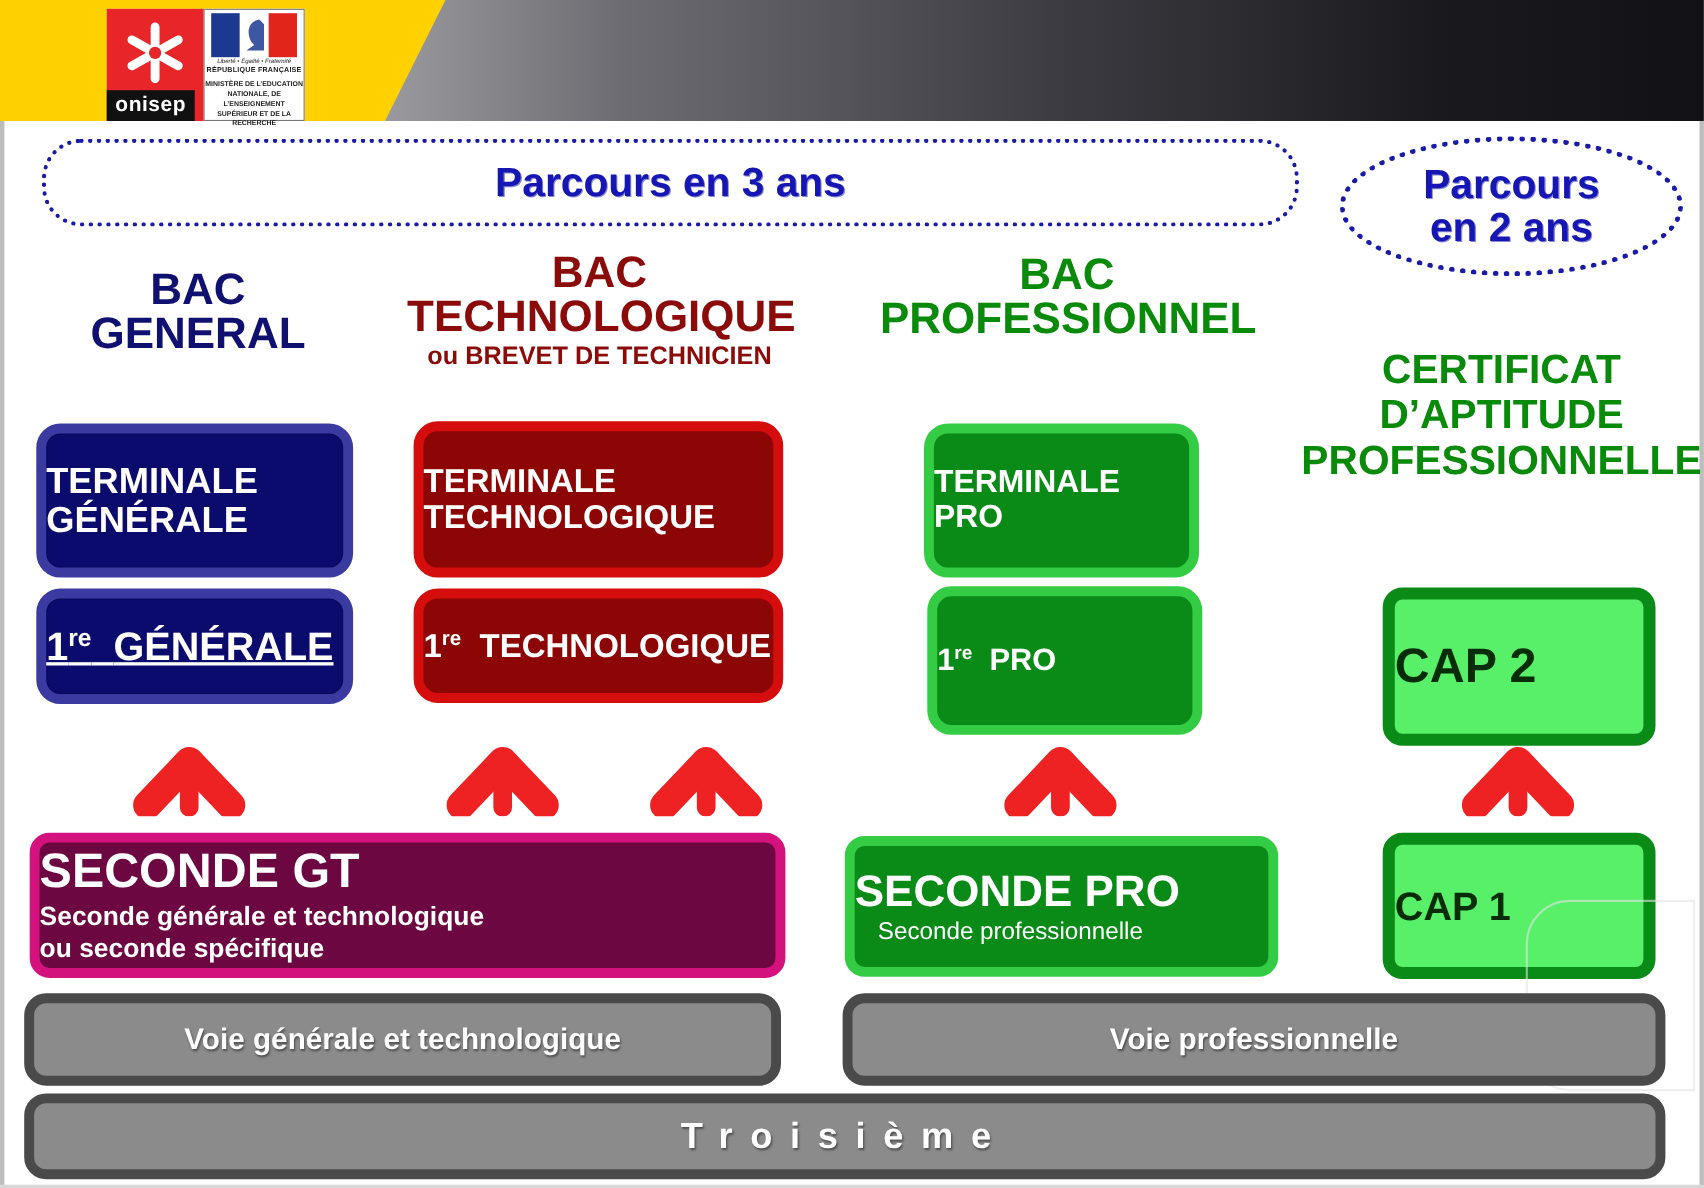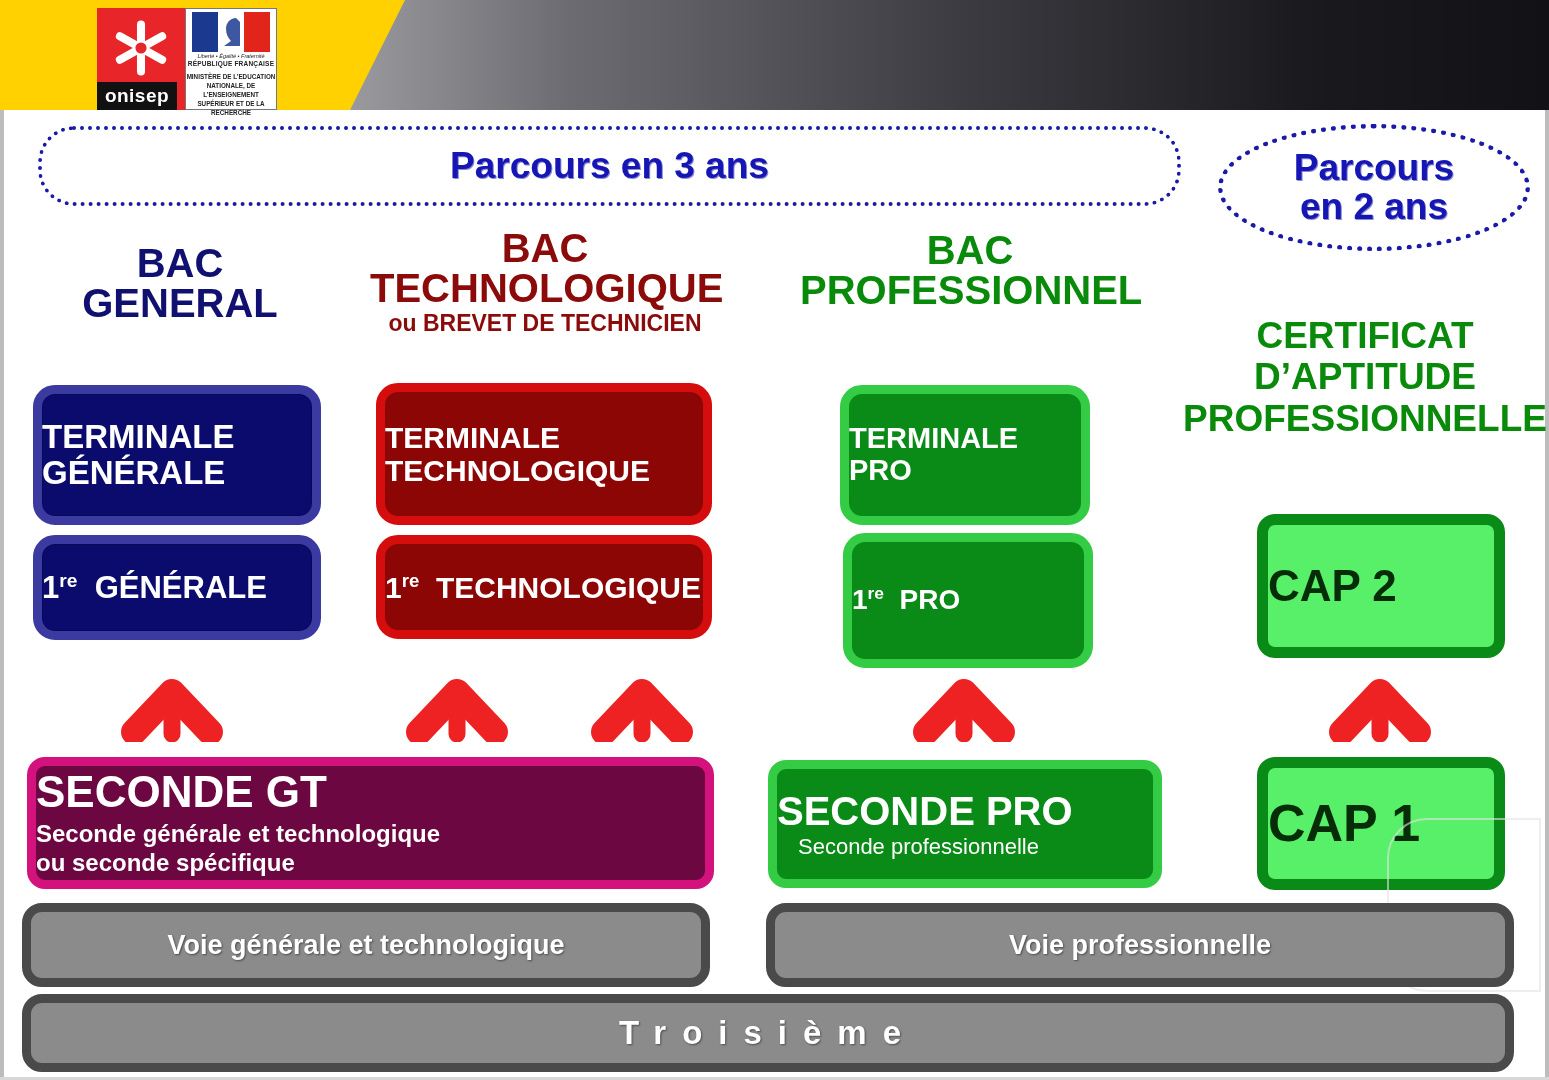--- a/index.html
+++ b/index.html
@@ -74,27 +74,27 @@
   .b-red{background:#8c0606;border:9px solid #d60d0d;border-radius:22px;}
   .b-green{background:#0a8a17;border:9px solid #33cc44;border-radius:22px;}
   .b-cap{background:#58ef69;border:11px solid #0a8a17;border-radius:18px;color:#062d08;}
   .b-gt{background:#6d0741;border:9px solid #d4127e;border-radius:18px;}
   .b-spro{background:#0a8a17;border:9px solid #33cc44;border-radius:18px;}
 
   
   .p-tg   {left:33px;  top:385px; width:288px;height:140px;font-size:33px;}
   .p-tt   {left:376px; top:383px; width:336px;height:142px;font-size:30px;}
   .p-tp   {left:840px; top:385px; width:250px;height:140px;font-size:29px;}
-  .p-1g   {left:33px;  top:535px; width:288px;height:105px;font-size:31px;}
+  .p-1g   {left:33px;  top:535px; width:288px;height:105px;font-size:36px;text-decoration:underline;}
   .p-1t   {left:376px; top:535px; width:336px;height:104px;font-size:30px;}
   .p-1p   {left:843px; top:533px; width:250px;height:135px;font-size:28px;}
-  .p-cap2 {left:1257px;top:514px; width:248px;height:144px;font-size:44px;}
+  .p-cap2 {left:1257px;top:534px; width:248px;height:144px;font-size:44px;}
   .p-gt   {left:27px;  top:757px; width:687px;height:132px;font-size:44px;}
   .p-spro {left:768px; top:760px; width:394px;height:128px;font-size:40px;}
-  .p-cap1 {left:1257px;top:757px; width:248px;height:133px;font-size:52px;}
+  .p-cap1 {left:1257px;top:757px; width:248px;height:133px;font-size:36px;}
   .p-gt .sub{font-size:24px;font-weight:bold;line-height:1.2;margin-top:4px;}
   .p-spro .sub{font-size:22px;font-weight:normal;margin-top:2px;margin-left:21px;}
 
   
   .arrow{position:absolute;width:104px;height:66px;}
 
   
   .gbar{position:absolute;box-sizing:border-box;background:#8b8b8b;border:9px solid #4a4a4a;
         border-radius:20px;display:flex;align-items:center;justify-content:center;
         color:#fff;font-weight:bold;text-shadow:1px 1px 2px rgba(0,0,0,.45);}

